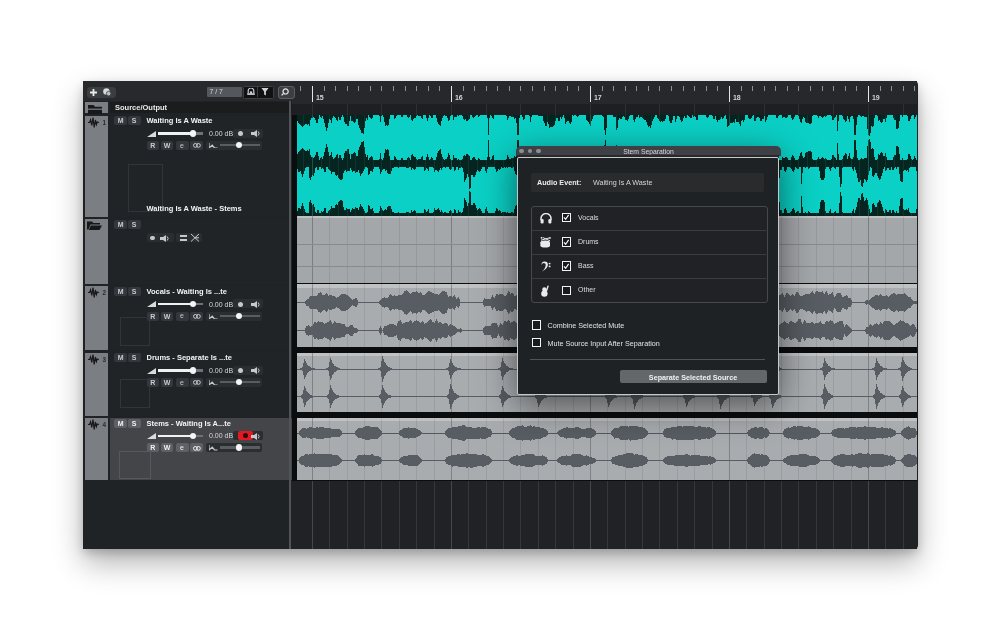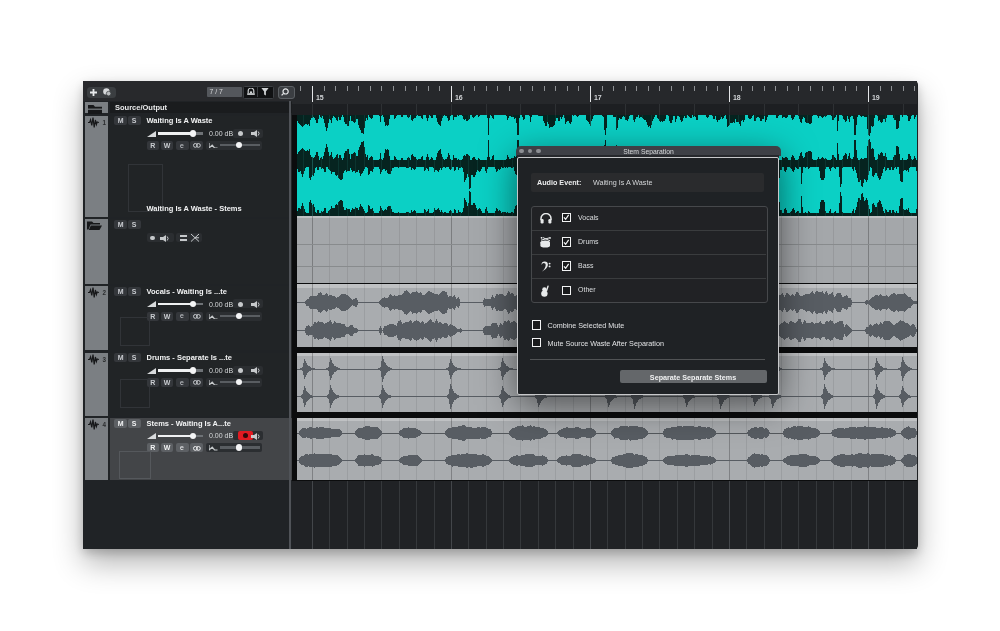--- a/index.html
+++ b/index.html
@@ -670,17 +670,17 @@
     <svg style="position:absolute;left:25px;top:139.2px" width="9" height="12" viewBox="0 0 9 12">
       <circle cx="3.4" cy="8.6" r="3.2" fill="#e8eaeb"></circle>
       <circle cx="3.4" cy="4.4" r="2.2" fill="#e8eaeb"></circle>
       <rect x="5.6" y="0.4" width="1.4" height="6" rx="0.7" fill="#e8eaeb" transform="rotate(18 6.3 3.4)"></rect>
     </svg>
     <div style="position:absolute;left:45.5px;top:139.5px;width:9.6px;height:9.6px;border:1.6px solid #f2f3f4;background:#191a1c;box-sizing:border-box;"></div>
     <div style="position:absolute;left:62px;top:140.3px;font-size:7px;color:#dcdee0;">Other</div>
     <div style="position:absolute;left:15.8px;top:174.0px;width:9.6px;height:9.6px;border:1.6px solid #f2f3f4;background:#191a1c;box-sizing:border-box;"></div>
     <div style="position:absolute;left:31.5px;top:175.4px;font-size:7.2px;color:#e2e3e5;">Combine Selected Mute</div>
     <div style="position:absolute;left:15.8px;top:191.6px;width:9.6px;height:9.6px;border:1.6px solid #f2f3f4;background:#191a1c;box-sizing:border-box;"></div>
-    <div style="position:absolute;left:31.5px;top:193px;font-size:7.2px;color:#e2e3e5;">Mute Source Waste After Separation</div>
+    <div style="position:absolute;left:31.5px;top:193px;font-size:7.2px;color:#e2e3e5;">Mute Source Input After Separation</div>
     <div style="position:absolute;left:14px;top:213.2px;width:235px;height:1px;background:#515355;"></div>
     <div style="position:absolute;left:103.5px;top:224px;width:147px;height:13.4px;background:#64676a;border-radius:2px;"></div>
-    <div style="position:absolute;left:103.5px;top:227.2px;width:147px;text-align:center;font-size:7.2px;font-weight:bold;color:#f0f1f2;">Separate Separate Stems</div>
+    <div style="position:absolute;left:103.5px;top:227.2px;width:147px;text-align:center;font-size:7.2px;font-weight:bold;color:#f0f1f2;">Separate Selected Source</div>
   </div>
 
 </body></html>

